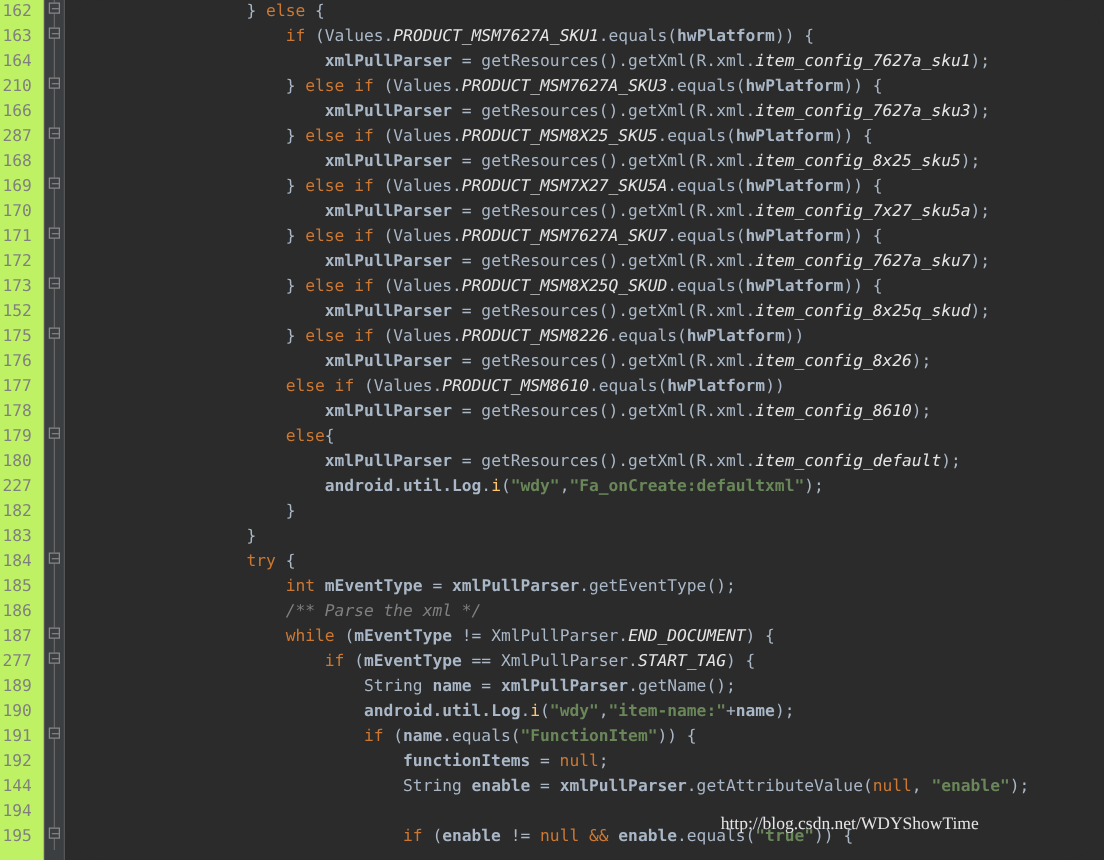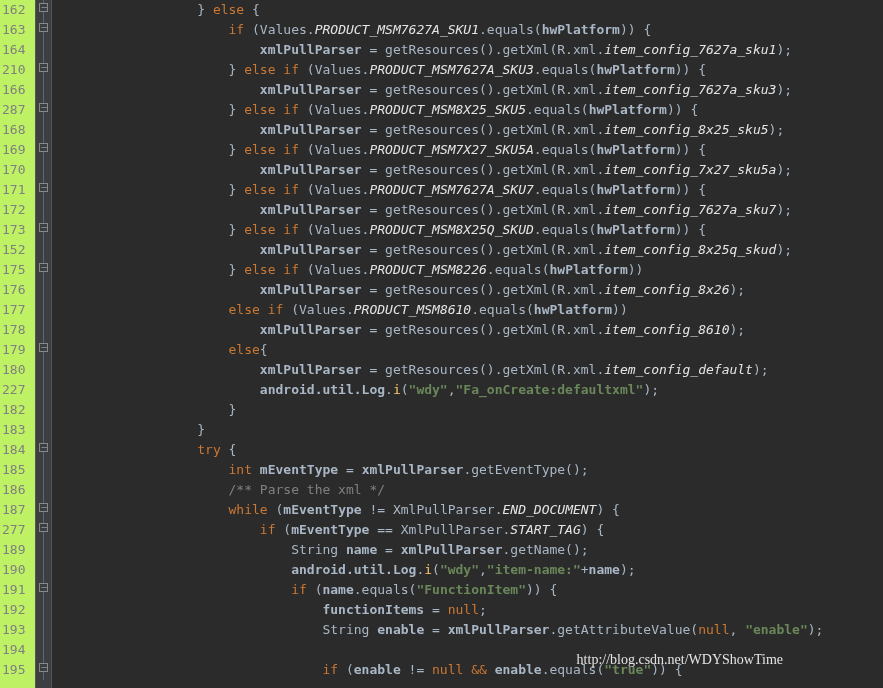--- a/index.html
+++ b/index.html
@@ -73,21 +73,21 @@
     padding-left: 20px;
     white-space: pre;
     flex: 1;
     background: #2b2b2b;
     overflow: hidden;
     border-radius: 32px;
   }
   .line { height: 20px; }
   .kw   { color: #cc7832; }
   .str  { color: #6a8759; font-weight: bold; }
-  .cmt  { color: #808080; }
+  .cmt  { color: #808080; font-style: italic; }
   .cls  { color: #a9b7c6; }
   .const{ color: #e5e5e5; font-style: italic; }
   .fn   { color: #ffc66d; }
   .id   { color: #a9b7c6; font-weight: bold; }
   .p    { color: #a9b7c6; }
   .watermark {
     position: absolute;
     right: 100px;
     bottom: 18px;
     color: #e5e5e5;
@@ -125,21 +125,21 @@
       <div class="line">183</div>
       <div class="line">184</div>
       <div class="line">185</div>
       <div class="line">186</div>
       <div class="line">187</div>
       <div class="line">277</div>
       <div class="line">189</div>
       <div class="line">190</div>
       <div class="line">191</div>
       <div class="line">192</div>
-      <div class="line">193</div>
+      <div class="line">144</div>
       <div class="line">194</div>
       <div class="line">195</div>
     </div>
   <div class="fold" id="fold">
       <div class="fold-mark"><span class="fold-line"></span><span class="fold-box"></span></div>
       <div class="fold-mark"><span class="fold-line"></span><span class="fold-box"></span></div>
       <div class="fold-mark">
         <span class="fold-line"></span>
       </div>
       <div class="fold-mark"><span class="fold-line"></span><span class="fold-box"></span></div>

